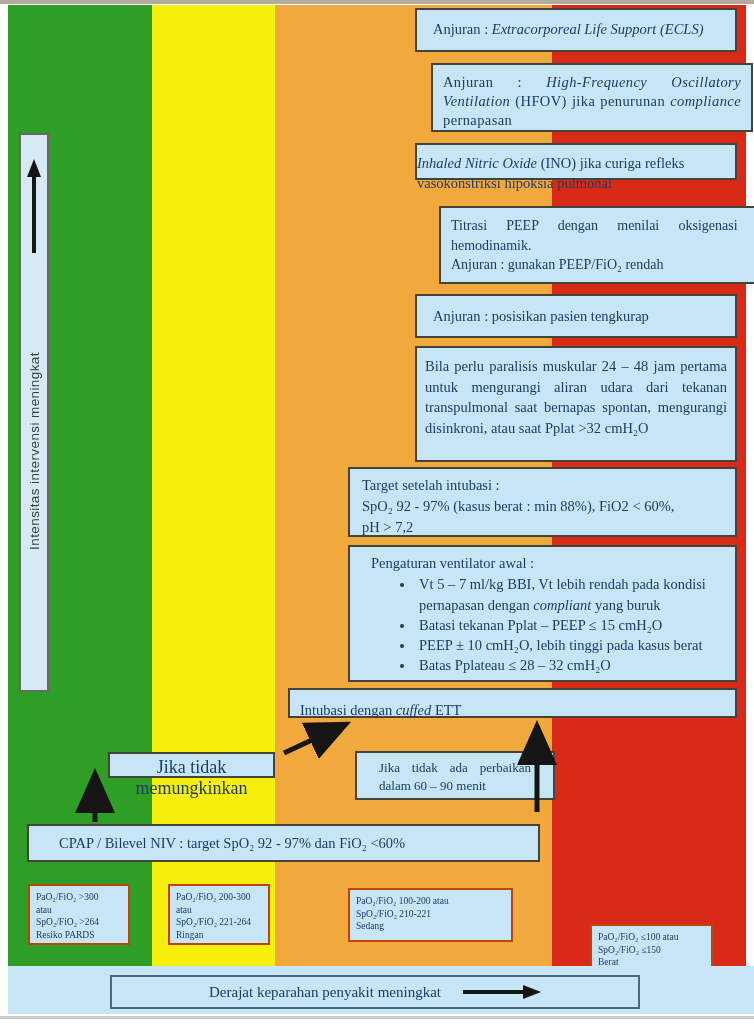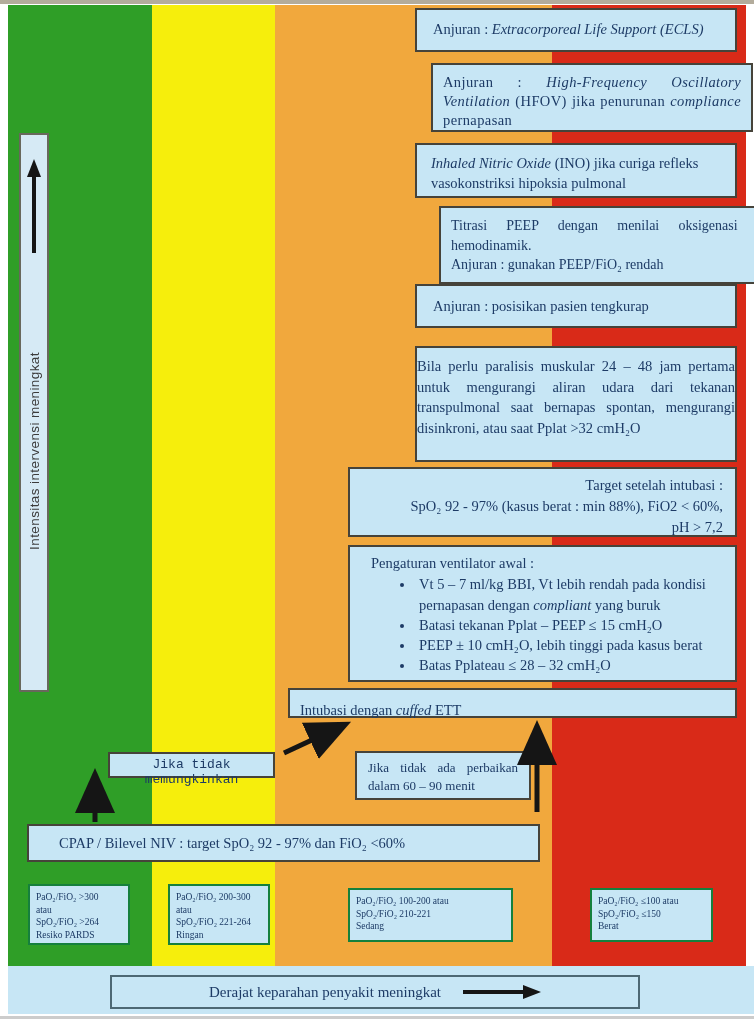--- a/index.html
+++ b/index.html
@@ -24,44 +24,44 @@
 
   
   .bbox{position:absolute;background:var(--box_fill);border:2px solid var(--box_border);
         color:var(--text);box-sizing:border-box;}
   .bbox p{margin:0;}
   .it{font-style:italic;}
 
   .b-ecls{left:415px;top:8px;width:322px;height:44px;padding:11px 8px 0 16px;font-size:14.5px;}
   .b-hfov{left:415px;top:63px;width:322px;height:69px;padding:8px 10px;font-size:14.5px;
           text-align:justify;line-height:1.3;letter-spacing:.4px;margin-left:16px;}
-  .b-ino{left:415px;top:143px;width:322px;height:55px;padding:9px 10px 0 14px;font-size:14.5px;line-height:1.35;}
+  .b-ino{left:415px;top:143px;width:322px;height:37px;padding:9px 10px 0 0;font-size:14.5px;line-height:1.35;}
   .b-peep{left:415px;top:206px;width:350px;height:78px;padding:8px 10px;font-size:14px;
           text-align:justify;line-height:1.4;margin-left:24px;}
-  .b-prone{left:415px;top:284px;width:322px;height:44px;padding:12px 10px 0 16px;font-size:14.5px;}
-  .b-paralysis{left:415px;top:346px;width:322px;height:116px;padding:8px 0;font-size:14.5px;
+  .b-prone{left:415px;top:294px;width:322px;height:44px;padding:12px 10px 0 16px;font-size:14.5px;}
+  .b-paralysis{left:415px;top:346px;width:322px;height:116px;padding:8px 8px;font-size:14.5px;
           text-align:justify;line-height:1.42;}
-  .b-target{left:348px;top:467px;width:389px;height:70px;padding:6px 12px;font-size:14.5px;line-height:1.45;text-align:right;}
+  .b-target{left:348px;top:467px;width:389px;height:70px;padding:6px 12px;font-size:14.5px;line-height:1.45;}
   .b-vent{left:348px;top:545px;width:389px;height:137px;padding:6px 21px;font-size:14.5px;line-height:1.4;}
   .b-vent ul{margin:1px 0 0 0;padding-left:44px;}
   .b-vent li{padding-left:4px;}
   .b-intub{left:288px;top:688px;width:449px;height:30px;padding:12px 10px;font-size:14.5px;}
   .b-hfnc{left:33px;top:718px;width:245px;height:52px;padding:6px 9px;font-size:14.5px;line-height:1.35;}
-  .b-ifnot{left:108px;top:752px;width:167px;height:26px;padding:3px 6px;font-size:13px;text-align:center;box-sizing:border-box;font-family:Liberation Mono, monospace;}
-  .b-noimp{left:355px;top:751px;width:176px;height:49px;padding:6px 11px;font-size:13px;
+  .b-ifnot{left:108px;top:752px;width:167px;height:26px;padding:3px 6px;font-size:18px;text-align:center;box-sizing:border-box;}
+  .b-noimp{left:355px;top:751px;width:200px;height:49px;padding:6px 22px;font-size:13px;
           text-align:justify;line-height:1.4;}
   .b-cpap{left:27px;top:824px;width:513px;height:38px;padding:9px 10px 0 30px;font-size:14.5px;}
 
   
-  .sev{position:absolute;background:var(--box_fill);border:2px solid #15803d;color:var(--text);
+  .sev{position:absolute;background:var(--box_fill);border:2px solid #c2410c;color:var(--text);
        font-size:9.5px;line-height:1.32;padding:5px 6px;box-sizing:border-box;}
   .s0{left:28px;top:884px;width:102px;height:61px;}
   .s1{left:168px;top:884px;width:102px;height:61px;}
   .s2{left:348px;top:888px;width:165px;height:54px;}
-  .s3{left:590px;top:888px;width:123px;height:54px;}
+  .s3{left:590px;top:924px;width:123px;height:54px;}
 
   
   .bstrip{position:absolute;left:8px;top:966px;width:738px;height:48px;background:var(--box_fill);padding-left:20px;}
   .bstrip-box{position:absolute;left:102px;top:9px;width:530px;height:34px;border:2px solid #4d6874;
        box-sizing:border-box;display:flex;align-items:center;justify-content:center;gap:20px;
        color:var(--text);font-size:15px;}
 
   .arrows{position:absolute;left:0;top:0;width:754px;height:1024px;pointer-events:none;}
 </style>
 </head>

